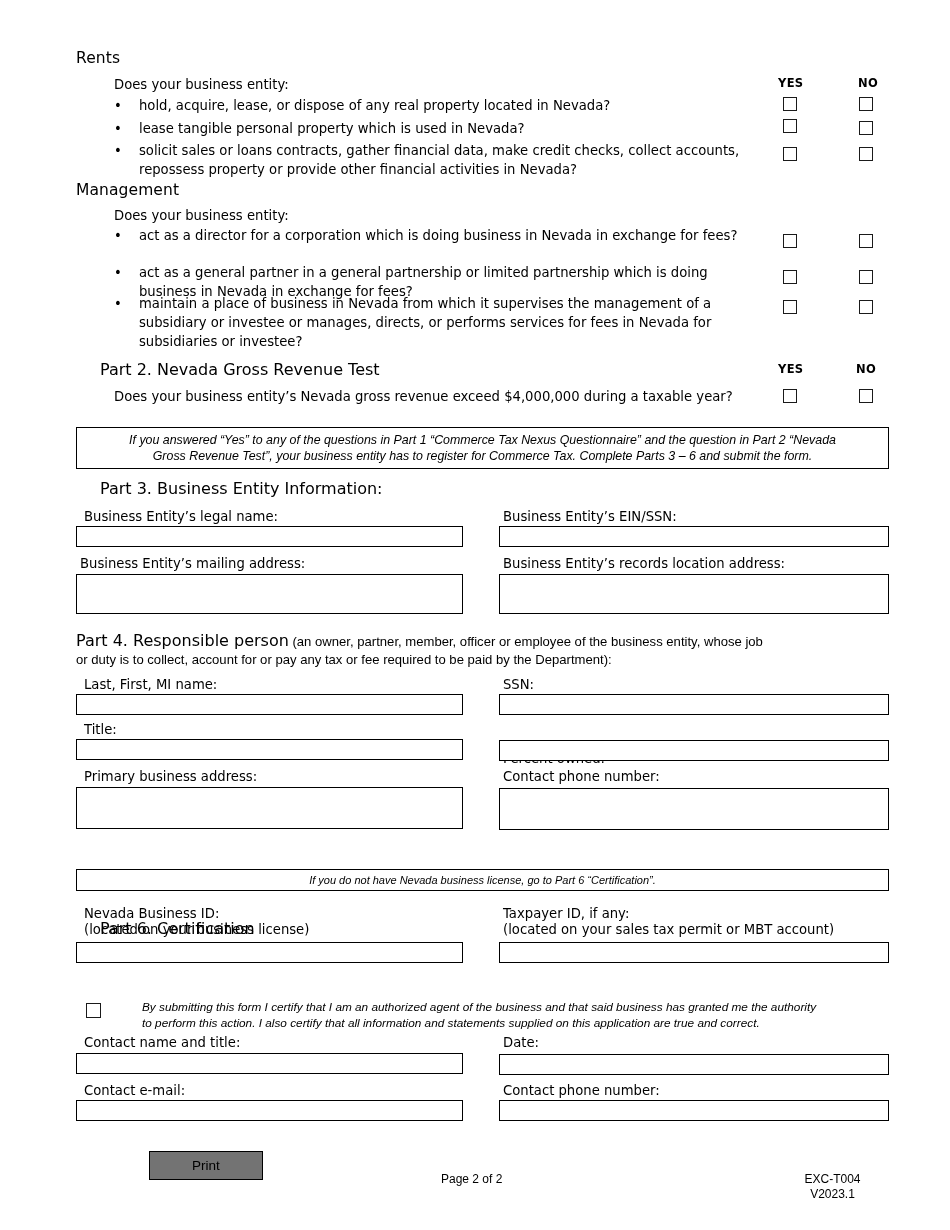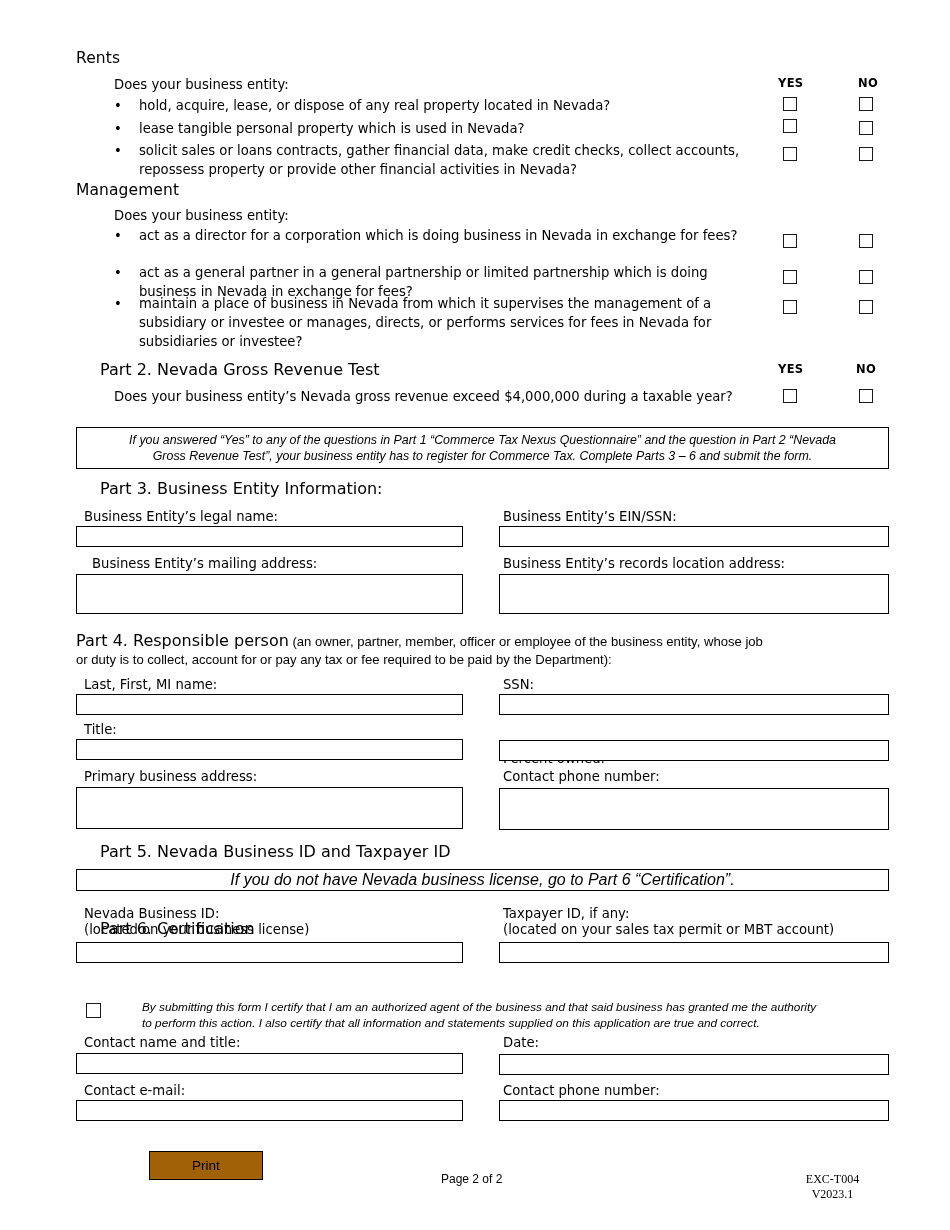--- a/index.html
+++ b/index.html
@@ -76,21 +76,21 @@
     justify-content:center;
     text-align:center;
     padding:3px 8px;
   }
   .notice-text {
     font-style:italic;
     font-size:12.4px;
     line-height:16.5px;
     font-family:"Liberation Sans", sans-serif;
   }
-  .notice-small .notice-text { font-size:16px;text-align:center; }
+  .notice-small .notice-text { font-size:11px;text-align:center; }
 
   
   .fld-label {
     position:absolute;
     font-size:13.2px;
     line-height:17px;
     white-space:nowrap;
   }
   .fld-box {
     position:absolute;
@@ -109,40 +109,40 @@
     position:absolute;
     font-style:italic;
     font-size:11.8px;
     line-height:15.5px;
     font-family:"Liberation Sans", sans-serif;
   }
 
   
   .print-btn {
     position:absolute;
-    background:#a16207;
+    background:#737373;
     border:1.5px solid #000;
     font-size:13.5px;
     font-family:"Liberation Sans", sans-serif;
     display:flex;
     align-items:center;
     justify-content:center;
     color:#000;
     cursor:pointer;
   }
   .footer-txt {
     position:absolute;
     font-size:12px;
     font-family:"Liberation Sans", sans-serif;
     white-space:nowrap;
   }
   .footer-right {
     position:absolute;
     font-size:12px;
-    font-family:Liberation Serif, serif;
+    font-family:Liberation Sans, sans-serif;
     text-align:center;
     line-height:15px;
     white-space:nowrap;
   }
 </style>
 </head>
 <body>
 
 <div class="page">
 
@@ -217,21 +217,21 @@
   </div>
 
   <div class="part-head" style="left:76px; top:479px;">Part 3. Business Entity Information:</div>
 
   <div class="fld-label" style="left:84px; top:508px;">Business Entity’s legal name:</div>
   <div class="fld-box" style="left:76px; top:526px; width:387px; height:21px;"></div>
 
   <div class="fld-label" style="left:503px; top:508px;">Business Entity’s EIN/SSN:</div>
   <div class="fld-box" style="left:499px; top:526px; width:390px; height:21px;"></div>
 
-  <div class="fld-label" style="left:92px; top:555px;text-align:center;">Business Entity’s mailing address:</div>
+  <div class="fld-label" style="left:80px; top:555px;text-align:center;">Business Entity’s mailing address:</div>
   <div class="fld-box" style="left:76px; top:574px; width:387px; height:40px;"></div>
 
   <div class="fld-label" style="left:503px; top:555px;">Business Entity’s records location address:</div>
   <div class="fld-box" style="left:499px; top:574px; width:390px; height:40px;"></div>
 
   <div class="p4wrap">
     <span class="p4-title">Part 4. Responsible person</span><span class="p4-note"> (an owner, partner, member, officer or employee of the business entity, whose job</span>
     <div class="p4-line2">or duty is to collect, account for or pay any tax or fee required to be paid by the Department):</div>
   </div>
 
@@ -246,21 +246,20 @@
 
   <div class="fld-label" style="left:503px; top:750px;">Percent owned:</div>
   <div class="fld-box" style="left:499px; top:740px; width:390px; height:21px;"></div>
 
   <div class="fld-label" style="left:84px; top:768px;">Primary business address:</div>
   <div class="fld-box" style="left:76px; top:787px; width:387px; height:42px;"></div>
 
   <div class="fld-label" style="left:503px; top:768px;">Contact phone number:</div>
   <div class="fld-box" style="left:499px; top:788px; width:390px; height:42px;"></div>
 
-  <div class="part-head" style="left:76px; top:842px;">Part 5. Nevada Business ID and Taxpayer ID</div>
 
   <div class="notice notice-small" style="left:76px; top:869px; width:813px; height:22px;">
     <div class="notice-text">If you do not have Nevada business license, go to Part 6 “Certification”.</div>
   </div>
 
   <div class="fld-label" style="left:84px; top:905px;">Nevada Business ID:</div>
   <div class="fld-label" style="left:84px; top:921px;">(located on your business license)</div>
   <div class="fld-box" style="left:76px; top:942px; width:387px; height:21px;"></div>
 
   <div class="fld-label" style="left:503px; top:905px;">Taxpayer ID, if any:</div>

